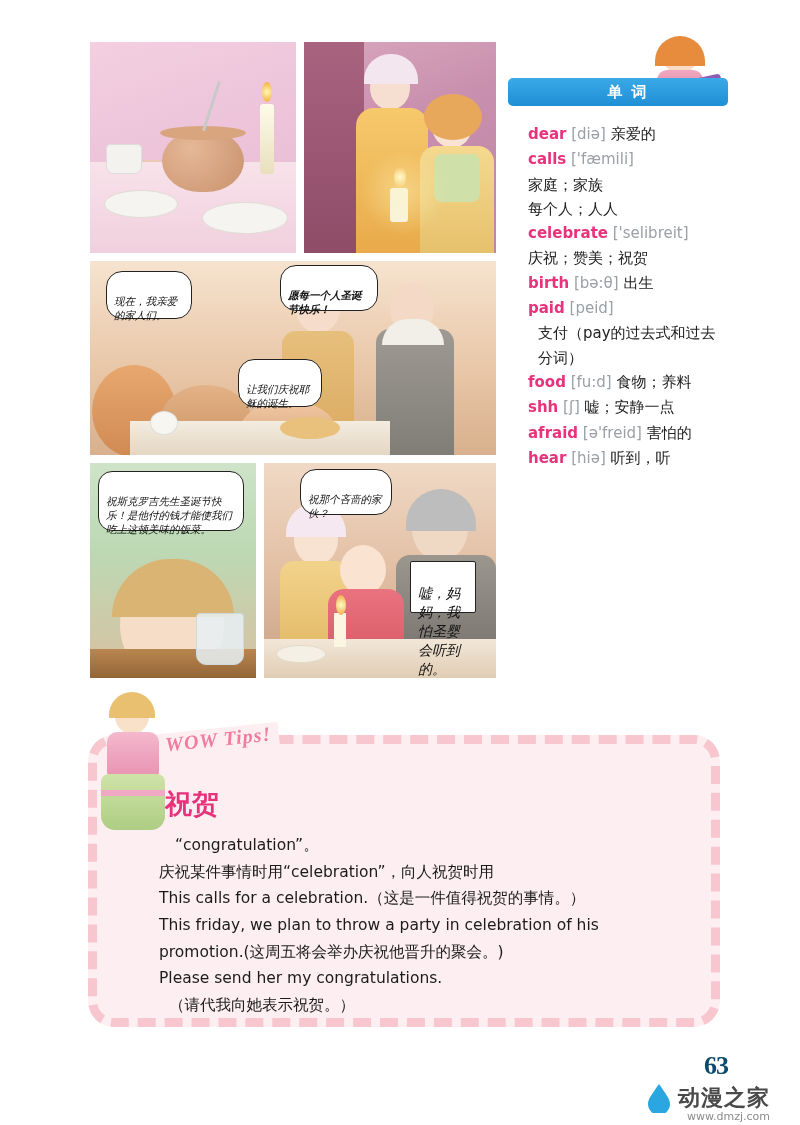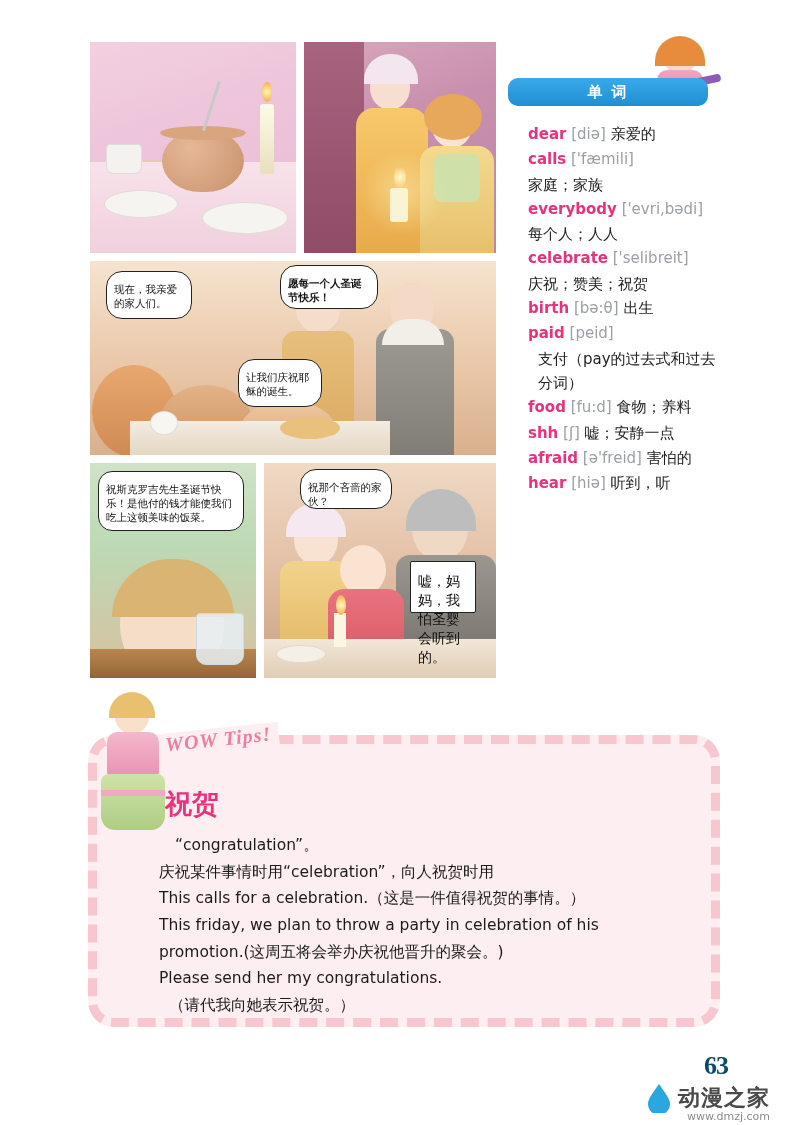--- a/index.html
+++ b/index.html
@@ -40,35 +40,36 @@
      background:linear-gradient(180deg,#f0d9c5 0%,#e2bfa4 50%,#caa184 100%);
   }
   
   .blob{position:absolute;border-radius:50%;}
   .rect{position:absolute;}
   
   .bubble{
     position:absolute;background:#ffffff;border:1.5px solid #222;
     border-radius:14px;
     font-size:10.5px;line-height:1.35;color:#111;
-    padding:10px 7px;box-sizing:border-box;
+    padding:22px 7px;box-sizing:border-box;
     font-family:"DejaVu Sans", sans-serif;
+    font-style:italic;
   }
   
   .vocab{
     position:absolute;left:508px;top:78px;width:215px;
   }
   .vocab-header{
-    width:200px;height:28px;border-radius:10px;
+    width:200px;height:28px;border-radius:5px;
     background:linear-gradient(180deg,#3aa9e8 0%,#1f8fd4 100%);
     color:#ffffff;font-size:15px;font-weight:bold;
     display:flex;align-items:center;justify-content:center;
     letter-spacing:2px;
     font-family:"DejaVu Sans", sans-serif;
-    position:relative;z-index:2;
+    position:relative;z-index:2;padding-left:20px;
   }
   .vocab-list{margin-top:16px;margin-left:20px;}
   .ventry{
     font-size:15px;line-height:1.62;color:#222;
     font-family:"DejaVu Sans", sans-serif;
     margin-bottom:1px;
   }
   .vword{color:#e8327c;font-weight:bold;}
   .vphon{color:#9aa0a6;}
   .vdef{color:#222;}
@@ -253,24 +254,20 @@
         <span class="vphon">[diə]</span>
         <span class="vdef">亲爱的</span>
       </div>
 
       <div class="ventry">
         <span class="vword">calls</span>
         <span class="vphon">['fæmili]</span>
       </div>
       <div class="vcont">家庭；家族</div>
 
-      <div class="ventry">
-        <span class="vword">everybody</span>
-        <span class="vphon">['evri,bədi]</span>
-      </div>
       <div class="vcont">每个人；人人</div>
 
       <div class="ventry">
         <span class="vword">celebrate</span>
         <span class="vphon">['selibreit]</span>
       </div>
       <div class="vcont">庆祝；赞美；祝贺</div>
 
       <div class="ventry">
         <span class="vword">birth</span>

